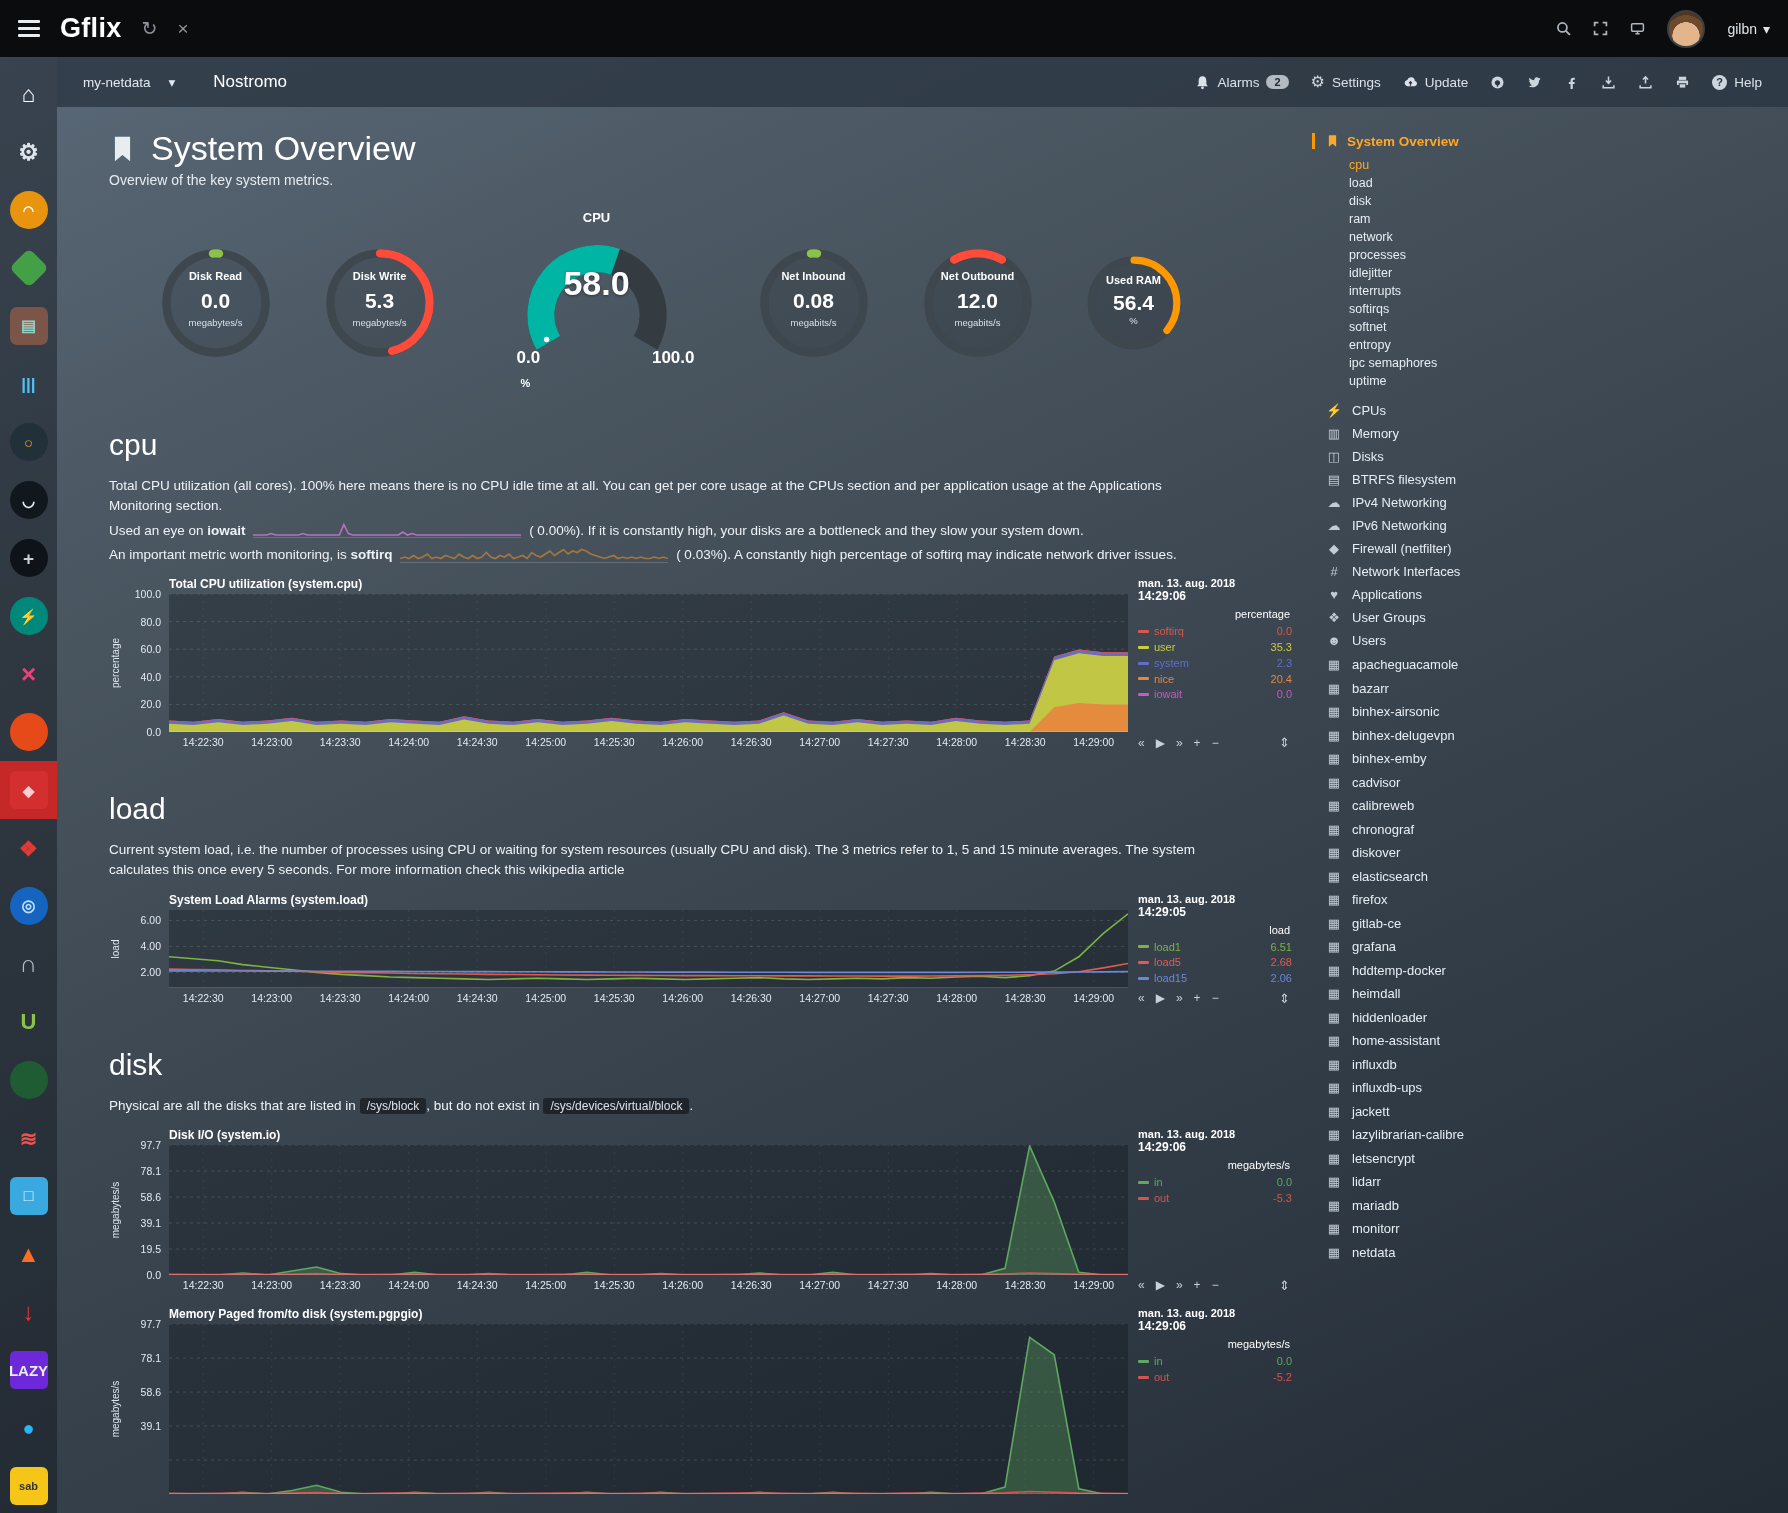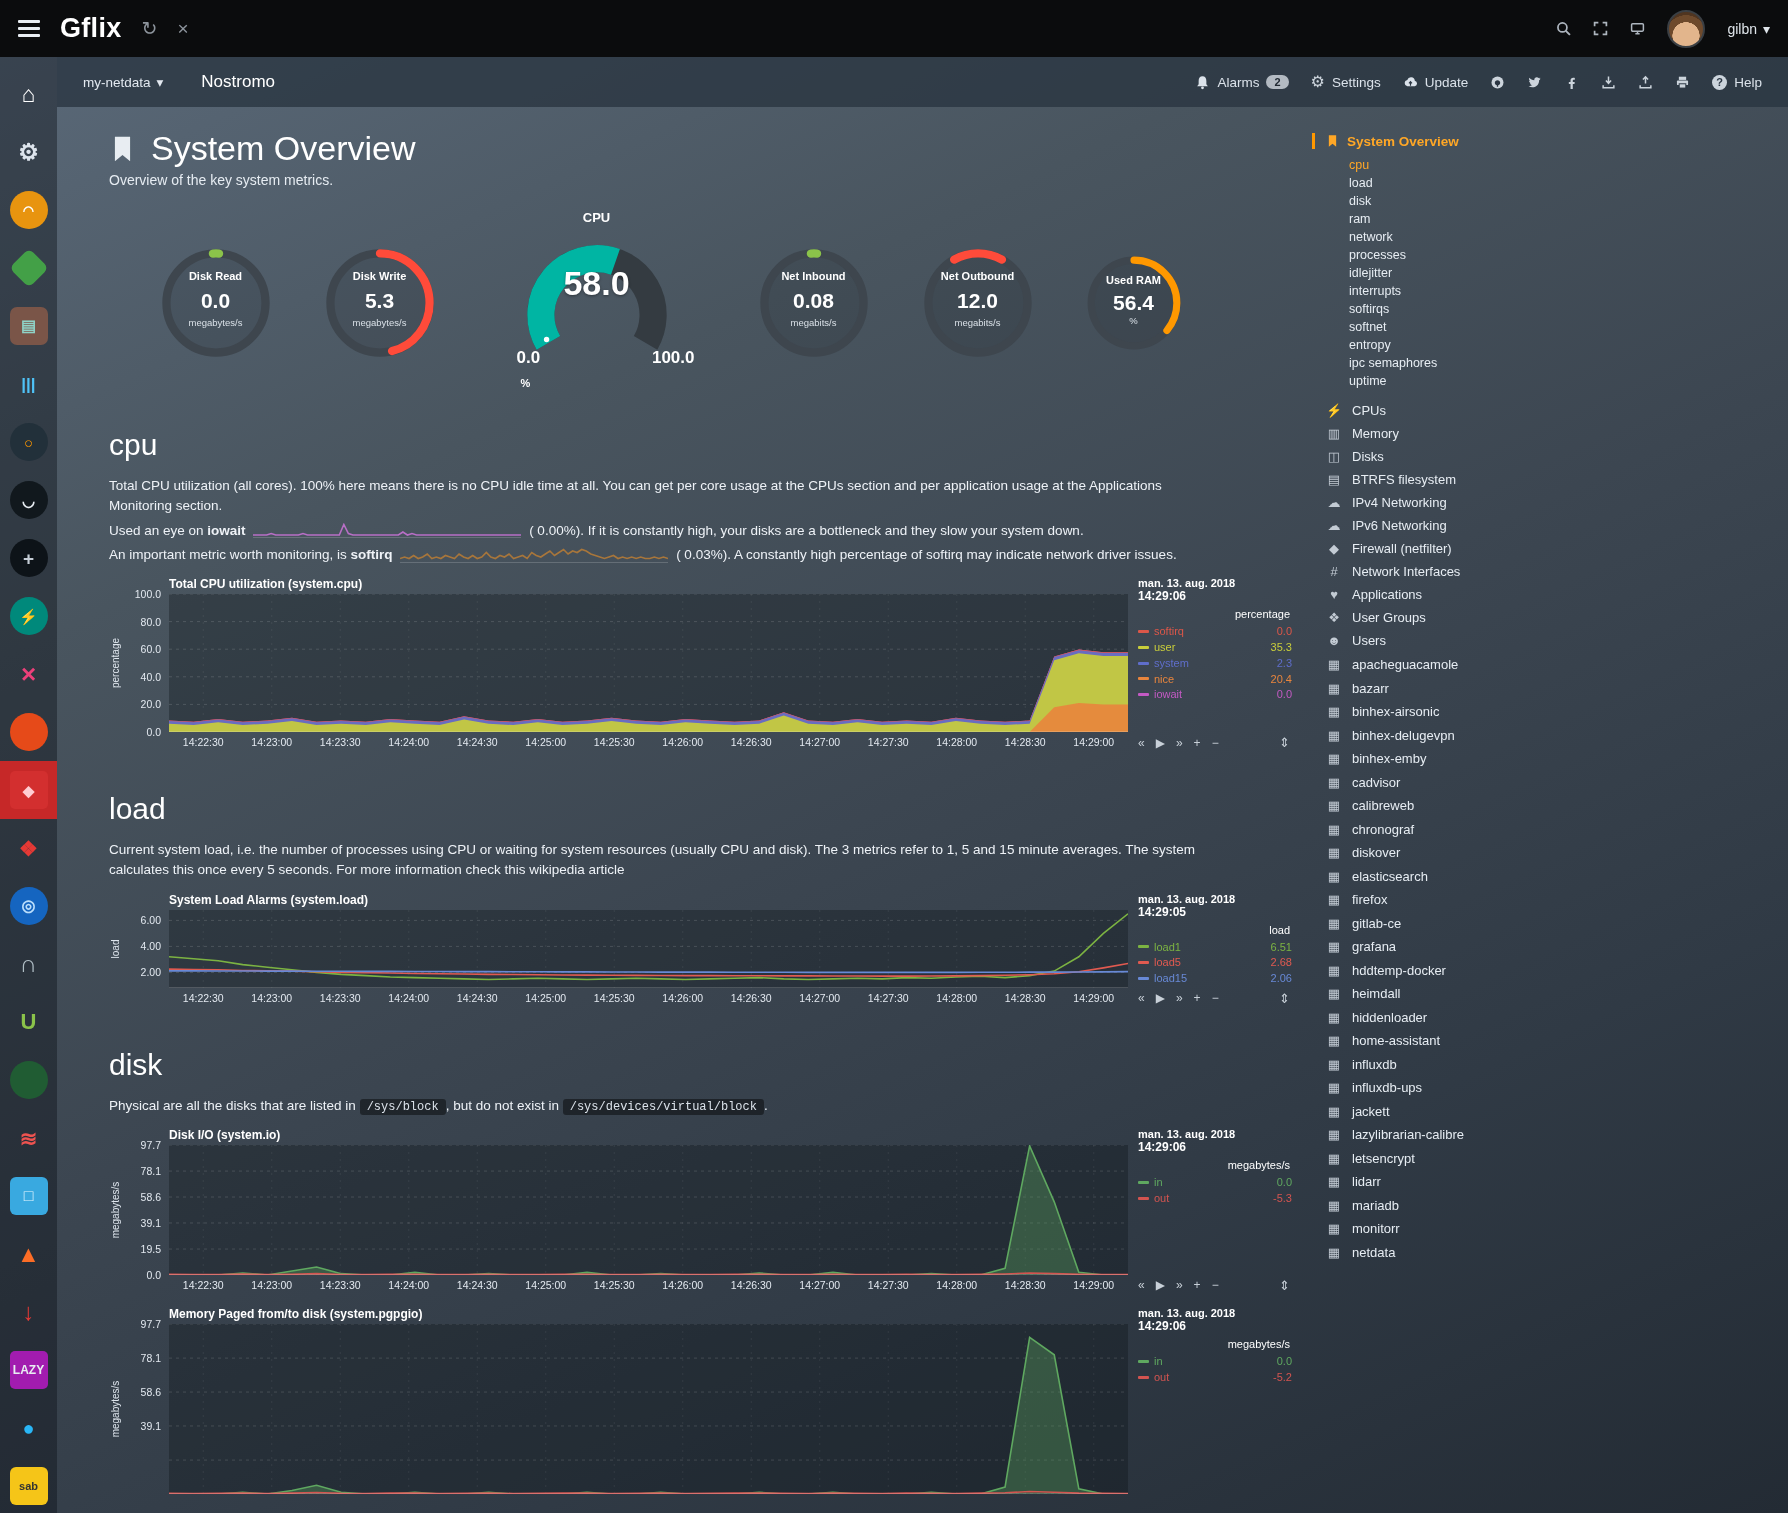--- a/index.html
+++ b/index.html
@@ -20,21 +20,21 @@
   .tb-user{display:flex;align-items:center;gap:6px;color:#dfe5ea;font-size:14px;}
   
   .shell{display:flex;height:1456px;}
   .left-rail{width:57px;background:rgba(12,17,23,.42);display:flex;flex-direction:column;align-items:center;padding-top:8px;flex:none;}
   .rail-item{width:57px;height:58px;display:flex;align-items:center;justify-content:center;flex:none;}
   .rail-item.active{background:#c62828;}
   .rail-icon{width:38px;height:38px;display:flex;align-items:center;justify-content:center;font-size:18px;font-weight:700;line-height:1;}
   
   .nd{flex:1;display:flex;flex-direction:column;min-width:0;}
   .nd-header{height:50px;background:rgba(41,52,64,.78);display:flex;align-items:center;padding:0 26px;font-size:13.5px;color:#e3e9f0;flex:none;}
-  .server{display:flex;align-items:center;gap:6px;}
+  .server{display:flex;align-items:center;gap:18px;}
   .hostname{font-size:17px;margin-left:38px;color:#fff;}
   .nd-right{margin-left:auto;display:flex;align-items:center;gap:22px;}
   .nd-item{display:flex;align-items:center;gap:7px;color:#dbe2ea;}
   .badge{background:#b3bac2;color:#222a33;border-radius:9px;padding:1px 8px;font-size:11px;font-weight:700;}
   .i14{width:15px;height:15px;flex:none;}
   .q-circle{width:15px;height:15px;border-radius:50%;background:#ccd4dc;color:#2a3542;font-size:11px;font-weight:700;display:flex;align-items:center;justify-content:center;}
   .glyph-icon{font-size:16px;line-height:1;color:#ccd4dc;}
   .nd-body{flex:1;display:flex;min-height:0;}
   main.content{flex:1;min-width:0;padding:22px 8px 0 52px;overflow:hidden;}
   nav.right-nav{width:462px;flex:none;padding:26px 0 0 26px;font-size:12.5px;overflow:hidden;}
@@ -56,21 +56,21 @@
   .gc-arc{position:absolute;left:0;right:0;top:10px;height:152px;}
   .gc-arc svg{width:100%;height:100%;}
   .gc-value{position:absolute;top:46px;width:100%;font-size:34px;font-weight:700;text-shadow:0 1px 3px rgba(0,0,0,.4);}
   .gc-min{position:absolute;left:26px;bottom:20px;font-size:17px;font-weight:700;}
   .gc-max{position:absolute;right:8px;bottom:20px;font-size:17px;font-weight:700;}
   .gc-unit{position:absolute;left:30px;bottom:-1px;font-size:11px;font-weight:700;}
   
   .metric-section h2{font-size:30px;font-weight:400;margin:40px 0 14px 0;}
   .para{font-size:13.5px;line-height:1.5;color:#eef2f7;max-width:1100px;margin:0 0 4px 0;}
   .para b{font-weight:700;}
-  .codebit{background:rgba(0,0,0,.45);border-radius:3px;padding:1px 7px;font-family:Liberation Mono, monospace;font-size:12px;color:#dbe2ea;text-align:right;}
+  .codebit{background:rgba(0,0,0,.45);border-radius:3px;padding:1px 7px;font-family:Liberation Sans, sans-serif;font-size:12px;color:#dbe2ea;text-align:right;}
   .spark{display:inline-block;width:268px;height:15px;vertical-align:middle;margin:0 4px;position:relative;}
   .spark svg{position:absolute;inset:0;width:100%;height:100%;}
   
   .chart-block{margin-top:12px;}
   .chart-grid{display:flex;align-items:stretch;}
   .plot-col{flex:1;min-width:0;padding-left:60px;position:relative;}
   .chart-title{font-weight:700;font-size:12px;margin:0 0 3px 0;}
   .plot{position:relative;background:rgba(8,12,18,.30);}
   .plot svg{position:absolute;inset:0;width:100%;height:100%;}
   .ytick{position:absolute;left:-8px;transform:translate(-100%,-50%);font-size:10.5px;color:#e3e9f0;white-space:nowrap;}
@@ -309,21 +309,21 @@
         </div>
       </div>
 
       <div class="rail-item">
         <div class="rail-icon" style="background: transparent; color: rgb(229, 57, 53); font-size: 24px;">
           <span>↓</span>
         </div>
       </div>
 
       <div class="rail-item">
-        <div class="rail-icon" style="background: #a21caf; color: rgb(232, 237, 242); border-radius: 5px; font-size: 12px;">
+        <div class="rail-icon" style="background: #6d28d9; color: rgb(232, 237, 242); border-radius: 5px; font-size: 15px;">
           <span>LAZY</span>
         </div>
       </div>
 
       <div class="rail-item">
         <div class="rail-icon" style="background: transparent; color: rgb(41, 182, 246); font-size: 20px;">
           <span>●</span>
         </div>
       </div>
 

